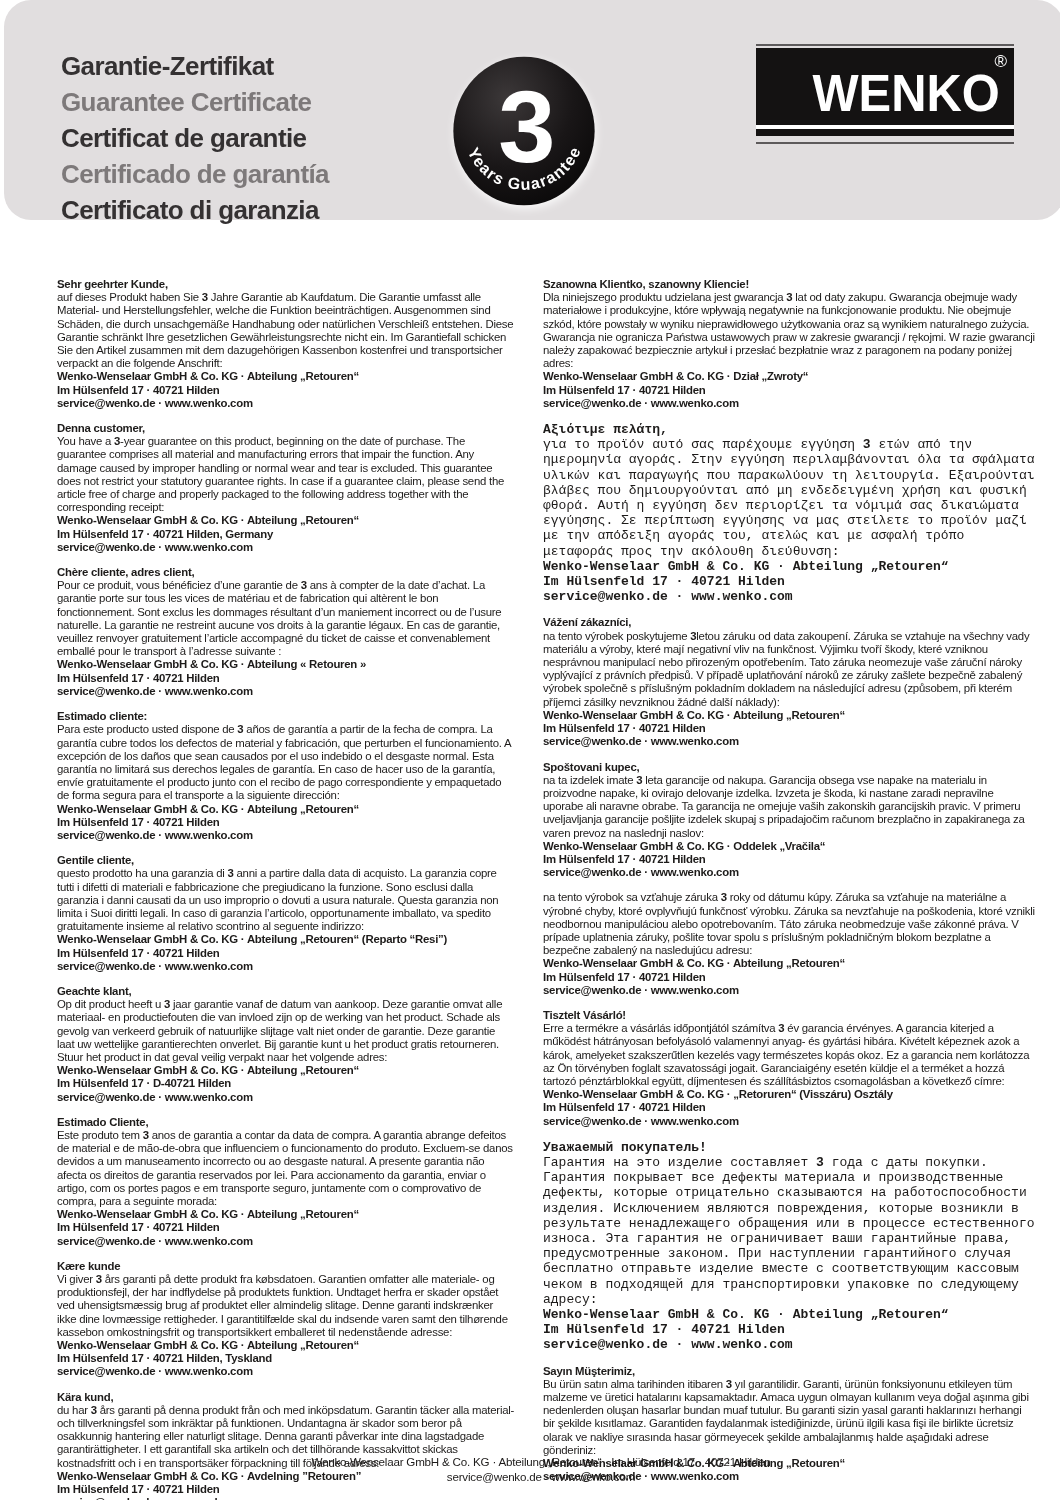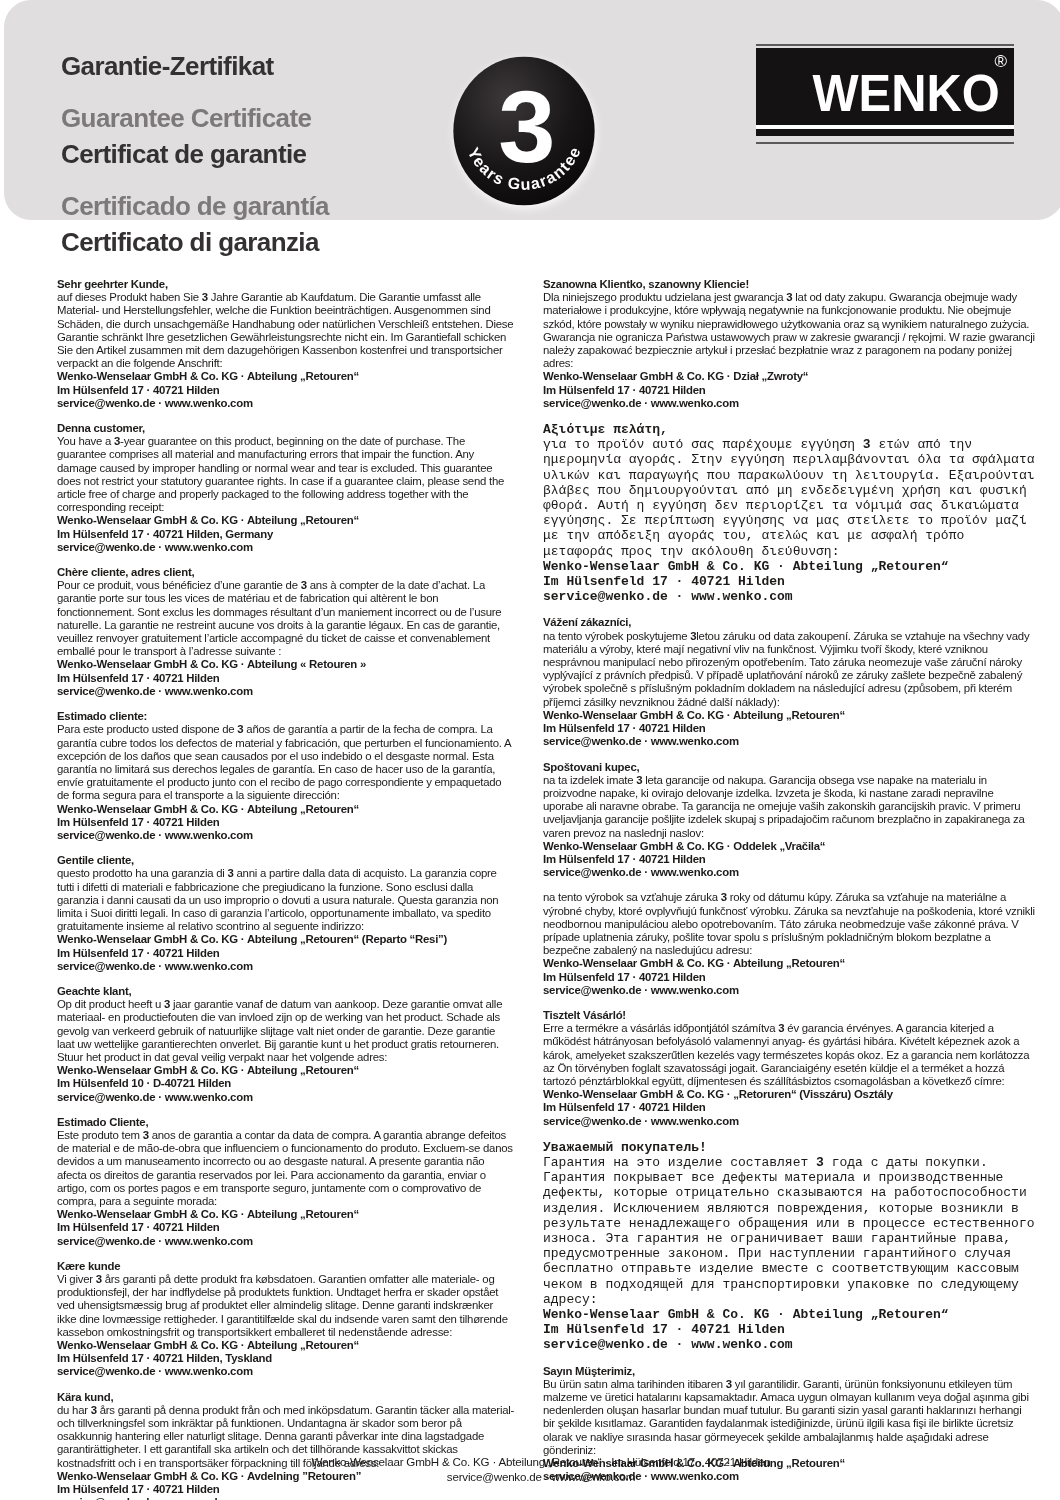--- a/index.html
+++ b/index.html
@@ -7,21 +7,21 @@
     width:1060px;height:1500px;position:relative;overflow:hidden;
     background:#ffffff;color:#1d1b1a;
     font-family:"Liberation Sans",sans-serif;
     -webkit-font-smoothing:antialiased;
   }
   
   .header{position:absolute;left:4px;top:0;width:1060px;height:220px;background:#e1dedf;border-radius:27px;}
   .titles{position:absolute;left:57px;top:48px;}
   .title-line{font-size:26px;font-weight:bold;line-height:36px;letter-spacing:-0.6px;white-space:nowrap;}
   .title-line.dark{color:#343132;}
-  .title-line.gray{color:#7d797a;margin-top:16px;}
+  .title-line.gray{color:#7d797a;}
   .badge{position:absolute;left:442px;top:50px;width:156px;height:162px;}
   .badge svg{filter:drop-shadow(1px 3px 5px rgba(255,255,255,0.85));}
   .logo{position:absolute;left:752px;top:44px;width:258px;}
   .logo-line{height:2px;background:#5d5a5b;}
   .logo-line.top{margin-bottom:2px;}
   .logo-line.bottom{margin-top:6px;}
   .logo-box{position:relative;height:88px;background:#141212;display:flex;align-items:center;justify-content:center;padding-left:42px;}
   .logo-text{color:#fff;font-weight:bold;font-size:47px;letter-spacing:0px;transform:scale(1.04,1.12);transform-origin:center;line-height:1;}
   .logo-reg{position:absolute;top:5px;right:7px;color:#fff;font-size:17px;line-height:1;}
   .logo-stripe{position:absolute;left:0;right:0;bottom:7px;height:4px;background:#fff;}
@@ -115,21 +115,21 @@
         <p class="head">Gentile cliente,</p>
         <p class="body">questo prodotto ha una garanzia di <b>3</b> anni a partire dalla data di acquisto. La garanzia copre tutti i difetti di materiali e fabbricazione che pregiudicano la funzione. Sono esclusi dalla garanzia i danni causati da un uso improprio o dovuti a usura naturale. Questa garanzia non limita i Suoi diritti legali. In caso di garanzia l’articolo, opportunamente imballato, va spedito gratuitamente insieme al relativo scontrino al seguente indirizzo:</p>
         <p class="addr">Wenko-Wenselaar GmbH &amp; Co. KG · Abteilung „Retouren“ (Reparto “Resi”)</p>
         <p class="addr">Im Hülsenfeld 17 · 40721 Hilden</p>
         <p class="addr">service@wenko.de · www.wenko.com</p>
       </div>
       <div class="section">
         <p class="head">Geachte klant,</p>
         <p class="body">Op dit product heeft u <b>3</b> jaar garantie vanaf de datum van aankoop. Deze garantie omvat alle materiaal- en productiefouten die van invloed zijn op de werking van het product. Schade als gevolg van verkeerd gebruik of natuurlijke slijtage valt niet onder de garantie. Deze garantie laat uw wettelijke garantierechten onverlet. Bij garantie kunt u het product gratis retourneren. Stuur het product in dat geval veilig verpakt naar het volgende adres:</p>
         <p class="addr">Wenko-Wenselaar GmbH &amp; Co. KG · Abteilung „Retouren“</p>
-        <p class="addr">Im Hülsenfeld 10 · D-40721 Hilden</p>
+        <p class="addr">Im Hülsenfeld 17 · D-40721 Hilden</p>
         <p class="addr">service@wenko.de · www.wenko.com</p>
       </div>
       <div class="section">
         <p class="head">Estimado Cliente,</p>
         <p class="body">Este produto tem <b>3</b> anos de garantia a contar da data de compra. A garantia abrange defeitos de material e de mão-de-obra que influenciem o funcionamento do produto. Excluem-se danos devidos a um manuseamento incorrecto ou ao desgaste natural. A presente garantia não afecta os direitos de garantia reservados por lei. Para accionamento da garantia, enviar o artigo, com os portes pagos e em transporte seguro, juntamente com o comprovativo de compra, para a seguinte morada:</p>
         <p class="addr">Wenko-Wenselaar GmbH &amp; Co. KG · Abteilung „Retouren“</p>
         <p class="addr">Im Hülsenfeld 17 · 40721 Hilden</p>
         <p class="addr">service@wenko.de · www.wenko.com</p>
       </div>
       <div class="section">

